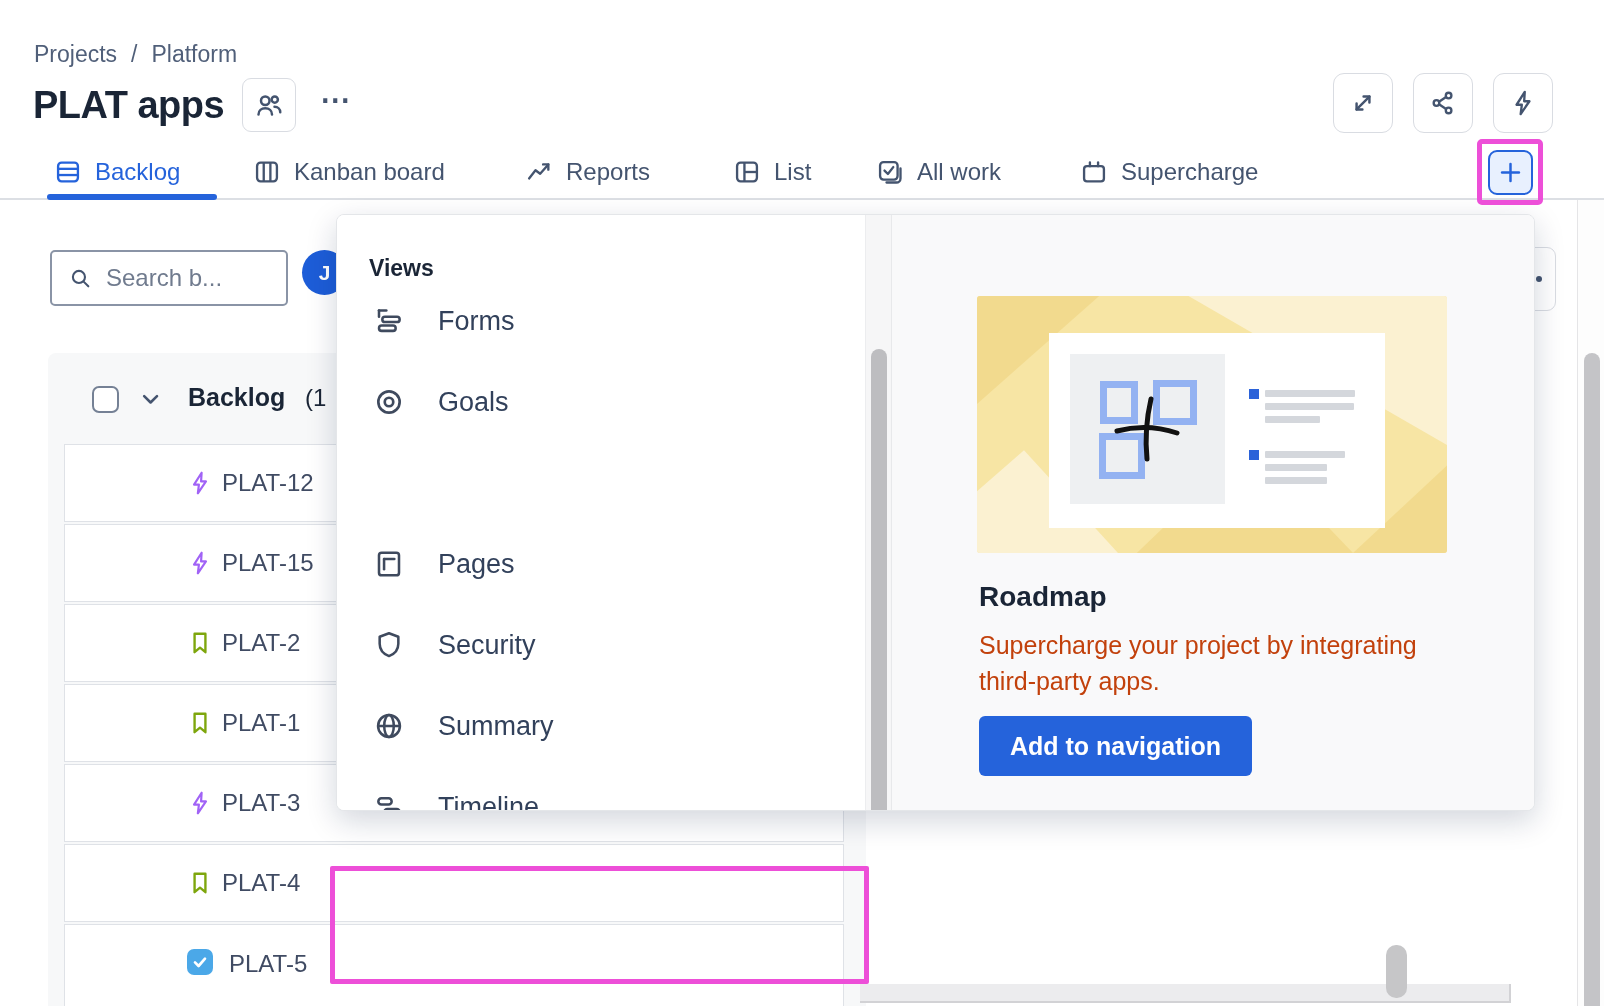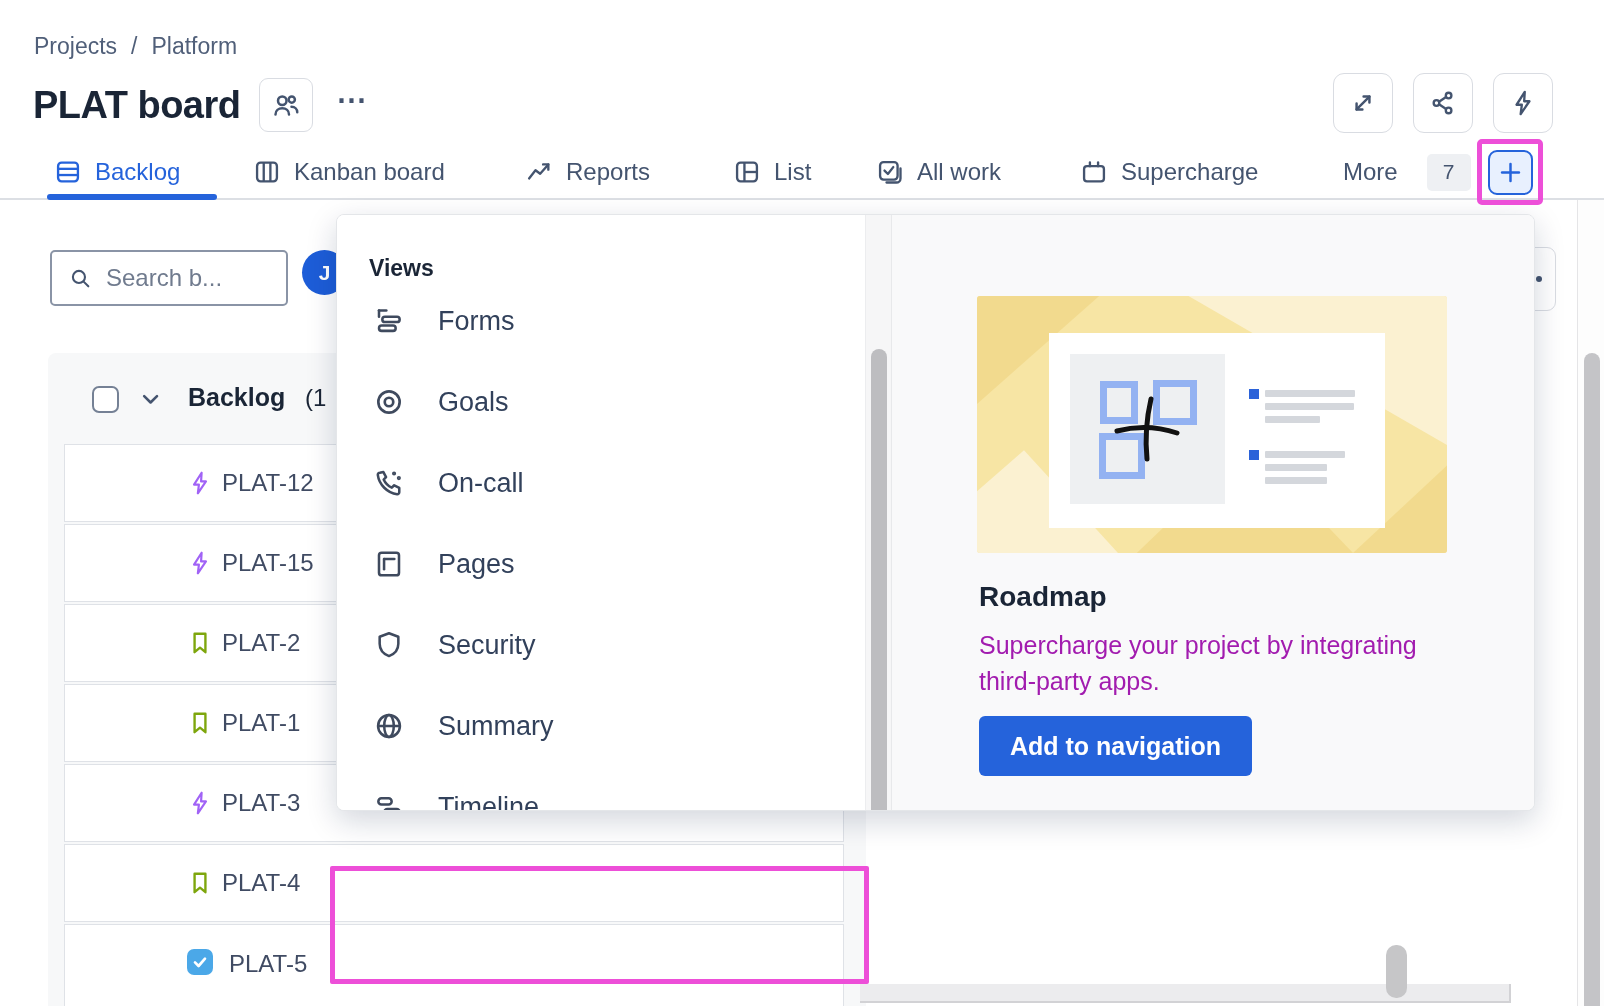--- a/index.html
+++ b/index.html
@@ -1,21 +1,21 @@
 <!DOCTYPE html>
 <html><head>
 <meta charset="utf-8">
 <style>
   * { box-sizing: border-box; margin: 0; padding: 0; }
   html,body { background:#fff; }
   body { font-family: "Liberation Sans", sans-serif; color:#172B4D; }
   #stage { position:relative; width:1604px; height:1006px; background:#fff; overflow:hidden; }
 
   
-  .breadcrumb { position:absolute; left:34px; top:33px; font-size:23px; color:#505F79; display:flex; gap:14px; align-items:center; }
+  .breadcrumb { position:absolute; left:34px; top:41px; font-size:23px; color:#505F79; display:flex; gap:14px; align-items:center; }
   .breadcrumb span { cursor:default; }
   .page-title-row { position:absolute; left:33px; top:78px; display:flex; align-items:center; gap:18px; }
   .page-title { font-size:38px; font-weight:700; color:#1A2536; letter-spacing:-0.5px; }
   .icon-btn { display:flex; align-items:center; justify-content:center; background:#fff; border:1.5px solid #D9DCE2; border-radius:9px; }
   .title-people-btn { width:54px; height:54px; }
   .title-dots { font-size:30px; font-weight:700; color:#44546F; letter-spacing:2px; border:none; background:none; margin-left:6px; padding-bottom:12px;}
   .top-actions { position:absolute; top:73px; left:1333px; display:flex; gap:20px; }
   .top-actions .icon-btn { width:60px; height:60px; border-radius:11px; }
 
   
@@ -85,38 +85,38 @@
   .illus-gray { position:absolute; left:21px; top:21px; width:155px; height:150px; background:#EEF0F2; }
   .bsq { position:absolute; border:7px solid #93B2F2; }
   .bsq1 { left:30px; top:27px; width:38px; height:43px; }
   .bsq2 { left:83px; top:26px; width:44px; height:45px; }
   .bsq3 { left:29px; top:79px; width:46px; height:46px; }
   .cross-svg { position:absolute; left:62px; top:60px; }
   .doc-line { position:absolute; height:7px; background:#D4D7DC; border-radius:1px; }
   .doc-bullet { position:absolute; width:10px; height:10px; background:#2B62D9; }
 
   .preview-title { position:absolute; left:87px; top:366px; font-size:28px; font-weight:700; color:#1A2536; }
-  .preview-desc { position:absolute; left:87px; top:412px; width:500px; font-size:25px; line-height:36px; color:#a21caf; }
+  .preview-desc { position:absolute; left:87px; top:412px; width:500px; font-size:25px; line-height:36px; color:#c2410c; }
   .cta-btn { position:absolute; left:87px; top:501px; width:273px; height:60px; background:#2563DB; border:none; border-radius:6px; color:#fff; font-size:25px; font-weight:700; font-family:"Liberation Sans",sans-serif; cursor:pointer; }
 
   svg { display:block; }
 </style>
 </head>
 <body>
 
 <div id="stage">
 
   <div class="breadcrumb">
     <span>Projects</span>
     <span>/</span>
     <span>Platform</span>
   </div>
 
   <div class="page-title-row">
-    <span class="page-title">PLAT board</span>
+    <span class="page-title">PLAT apps</span>
     <button class="icon-btn title-people-btn">
       <span>
         <svg width="30" height="30" viewBox="0 0 24 24" fill="none" stroke="#44546F" stroke-width="2" stroke-linecap="round">
           <circle cx="9" cy="8.6" r="3.4"></circle>
           <path d="M3.6 19.5c0-3 2.4-5 5.4-5s5.4 2 5.4 5"></path>
           <circle cx="16.6" cy="7.6" r="2.5"></circle>
           <path d="M16.4 13.4c2.7 0 4.6 1.8 4.6 4.4"></path>
         </svg>
       </span>
     </button>
@@ -214,24 +214,20 @@
     <span>
       <svg width="28" height="28" viewBox="0 0 24 24" fill="none" stroke="#44546F" stroke-width="2" stroke-linecap="round">
         <rect x="3.5" y="7" width="17" height="13" rx="2.5"></rect>
           <path d="M8.5 7 V3.8"></path>
           <path d="M15.5 7 V3.8"></path>
       </svg>
     </span>
     <span>Supercharge</span>
   </div>
 
-  <div class="tab" style="left:1343px">
-    <span>More</span>
-    <span class="more-badge">7</span>
-  </div>
 
   <button class="add-view-btn">
     <span>
       <svg width="27" height="27" viewBox="0 0 24 24" fill="none" stroke="#2563DB" stroke-width="2.2" stroke-linecap="round">
         <path d="M12 4.5 V19.5"></path>
           <path d="M4.5 12 H19.5"></path>
       </svg>
     </span>
   </button>
 
@@ -348,30 +344,20 @@
       <div class="menu-item" style="top:156px">
         <span class="mi-icon">
           <svg width="32" height="32" viewBox="0 0 24 24" fill="none" stroke="#3F4A5E" stroke-width="2">
             <circle cx="12" cy="12" r="8"></circle>
               <circle cx="12" cy="12" r="3.2"></circle>
           </svg>
         </span>
         <span class="mi-label">Goals</span>
       </div>
 
-      <div class="menu-item" style="top:237px">
-        <span class="mi-icon">
-          <svg width="32" height="32" viewBox="0 0 24 24" fill="none" stroke="#3F4A5E" stroke-width="1.9" stroke-linecap="round" stroke-linejoin="round">
-            <path d="M7.8 3.8 L9.8 7.6 L8 9.4 C9.1 11.9 11.6 14.4 14.1 15.5 L15.9 13.7 L19.7 15.7 V18.9 C19.7 19.8 19 20.5 18.1 20.4 C10.8 19.5 4.5 13.2 3.6 5.9 C3.5 5 4.2 4.3 5.1 4.3 Z"></path>
-            <circle cx="15.8" cy="4.9" r="0.6" fill="#3F4A5E"></circle>
-              <circle cx="19.4" cy="8.3" r="0.6" fill="#3F4A5E"></circle>
-          </svg>
-        </span>
-        <span class="mi-label">On-call</span>
-      </div>
 
       <div class="menu-item" style="top:318px">
         <span class="mi-icon">
           <svg width="32" height="32" viewBox="0 0 24 24" fill="none" stroke="#3F4A5E" stroke-width="1.9" stroke-linecap="round">
             <rect x="4.5" y="3.5" width="15" height="17" rx="2"></rect>
             <path d="M8.3 8.3 H16"></path>
               <path d="M8.3 8.3 V16"></path>
           </svg>
         </span>
         <span class="mi-label">Pages</span>

